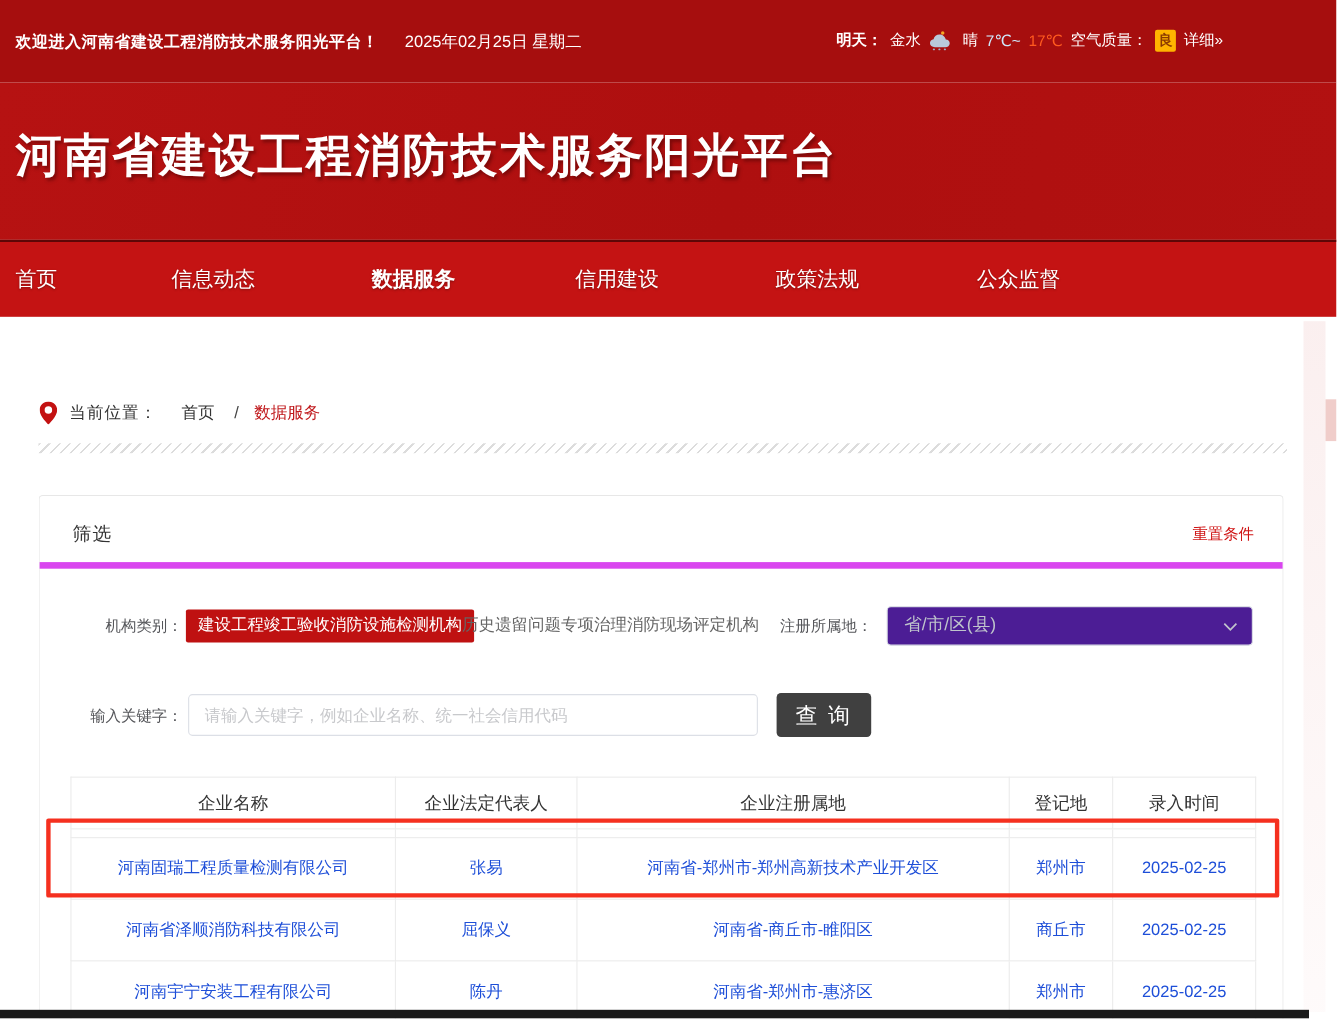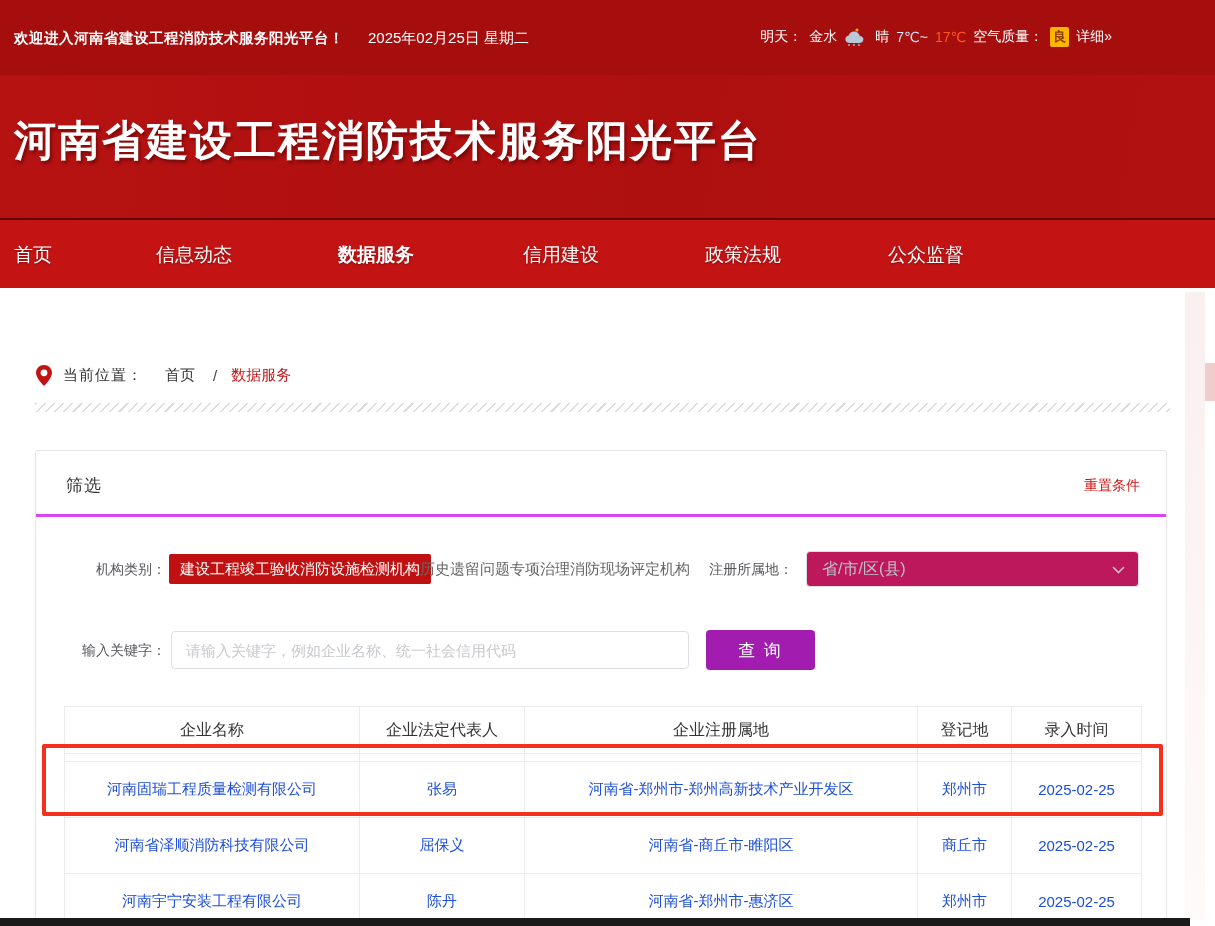--- a/index.html
+++ b/index.html
@@ -8,21 +8,21 @@
     position:relative; overflow:hidden; background:#fff;
     font-family:"Liberation Sans","DejaVu Sans",sans-serif;
     -webkit-font-smoothing:antialiased;
   }
 
   
   .topbar { position:absolute; left:0; top:0; width:1215px; height:75px; background:#a60e0e; z-index:5; }
   .topbar .welcome { position:absolute; left:14px; top:29px; color:#fff; font-size:14.5px; font-weight:bold; letter-spacing:.5px; }
   .topbar .date { position:absolute; left:368px; top:29px; color:#fff; font-size:15px; }
   .weather { position:absolute; right:103px; top:27px; display:flex; align-items:center; gap:7px; color:#fff; font-size:14px; white-space:nowrap; }
-  .weather .w-bold { font-weight:normal; }
+  .weather .w-bold { font-weight:bold; }
   .weather .cloud-wrap { position:relative; width:24px; height:18px; }
   .weather .temp-low { color:#cfe8fb; }
   .weather .temp-high { color:#ff5a1f; }
   .weather .aqi-badge { background:#ffb400; color:#8c3a00; font-size:13px; padding:1px 3px; border-radius:2px; font-weight:bold; }
 
   
   .site-header { position:absolute; left:0; top:75px; width:1215px; height:143px;
     background:linear-gradient(100deg,#b61212 0%,#ae0f0f 55%,#b21111 100%); }
   .site-title { position:absolute; left:14px; top:38px; color:#fff; font-size:42px; font-weight:bold;
     letter-spacing:2px; text-shadow:2px 3px 3px rgba(60,0,0,.45); white-space:nowrap; }
@@ -40,42 +40,42 @@
   .crumb-home { margin-right:18px; cursor:pointer; }
   .crumb-sep { margin-right:14px; color:#444; }
   .crumb-current { color:#c0191c; }
 
   .hatch { position:absolute; left:35px; top:403px; width:1135px; height:9px; z-index:2;
     background:repeating-linear-gradient(135deg,#dcdcdc 0,#dcdcdc 1.5px,transparent 1.5px,transparent 6.5px); }
 
   
   .card { position:absolute; left:35px; top:450px; width:1132px; height:480px; background:#fff;
     border:1px solid #e7e7e7; border-bottom:none; border-radius:4px; z-index:2; }
-  .card-header { position:relative; height:66px; border-bottom:3px solid #d946ef; }
+  .card-header { position:relative; height:66px; border-bottom:6px solid #d946ef; }
   .card-title { position:absolute; left:30px; top:23px; font-size:17px; color:#333; letter-spacing:1px; }
   .reset-link { position:absolute; right:26px; top:26px; font-size:14px; color:#cf1414; cursor:pointer; }
 
   .fld-label { position:absolute; font-size:14px; color:#55565a; text-align:right; white-space:nowrap; }
   .lbl-category { left:0; width:130px; top:103px; line-height:30px; }
   .chip-selected { position:absolute; left:133px; top:103px; height:30px; line-height:30px; padding:0 11px;
     background:#bf1111; color:#fff; font-size:15px; border-radius:2px; cursor:pointer; white-space:nowrap; }
   .chip-plain { position:absolute; left:384px; top:103px; height:30px; line-height:30px; font-size:15px; color:#666; cursor:pointer; white-space:nowrap; }
 
   .lbl-region { left:577px; width:180px; top:100px; line-height:36px; }
   .region-select { position:absolute; left:770px; top:100px; width:333px; height:36px; border:1px solid #dcdfe6;
-    border-radius:4px; background:#be185d; cursor:pointer; }
+    border-radius:4px; background:#4c1d95; cursor:pointer; }
   .region-select .ph { position:absolute; left:15px; top:0; line-height:34px; font-size:16px; color:#bfc4cc; }
   .region-select .chev { position:absolute; right:13px; top:14px; }
 
   .lbl-keyword { left:0; width:130px; top:180px; line-height:38px; }
   .keyword-input { position:absolute; left:135px; top:180px; width:518px; height:38px; border:1px solid #dcdfe6;
     border-radius:4px; padding:0 14px; font-size:15px; color:#333; outline:none; font-family:inherit; }
   .keyword-input::placeholder { color:#c8c9cc; }
-  .search-btn { position:absolute; left:670px; top:179px; width:109px; height:40px; background:#a21caf; color:#fff;
-    border:none; border-radius:4px; font-size:17px; cursor:pointer; font-family:inherit; letter-spacing:2px; }
+  .search-btn { position:absolute; left:670px; top:179px; width:86px; height:40px; background:#404040; color:#fff;
+    border:none; border-radius:4px; font-size:20px; cursor:pointer; font-family:inherit; letter-spacing:2px; }
 
   
   table.data-table { position:absolute; left:28px; top:255px; width:1077px; border-collapse:collapse; table-layout:fixed; }
   .data-table th, .data-table td { border:1px solid #ececec; text-align:center; overflow:hidden; white-space:nowrap; }
   .data-table th { height:47px; font-size:16px; font-weight:normal; color:#333;margin-top:24px; }
   .data-table tr.spacer td { height:8px; }
   .data-table td { height:56px; font-size:15px; color:#1d4ed8; }
   .col1{width:295px;} .col2{width:165px;} .col3{width:393px;} .col4{width:94px;} .col5{width:130px;}
 
   

